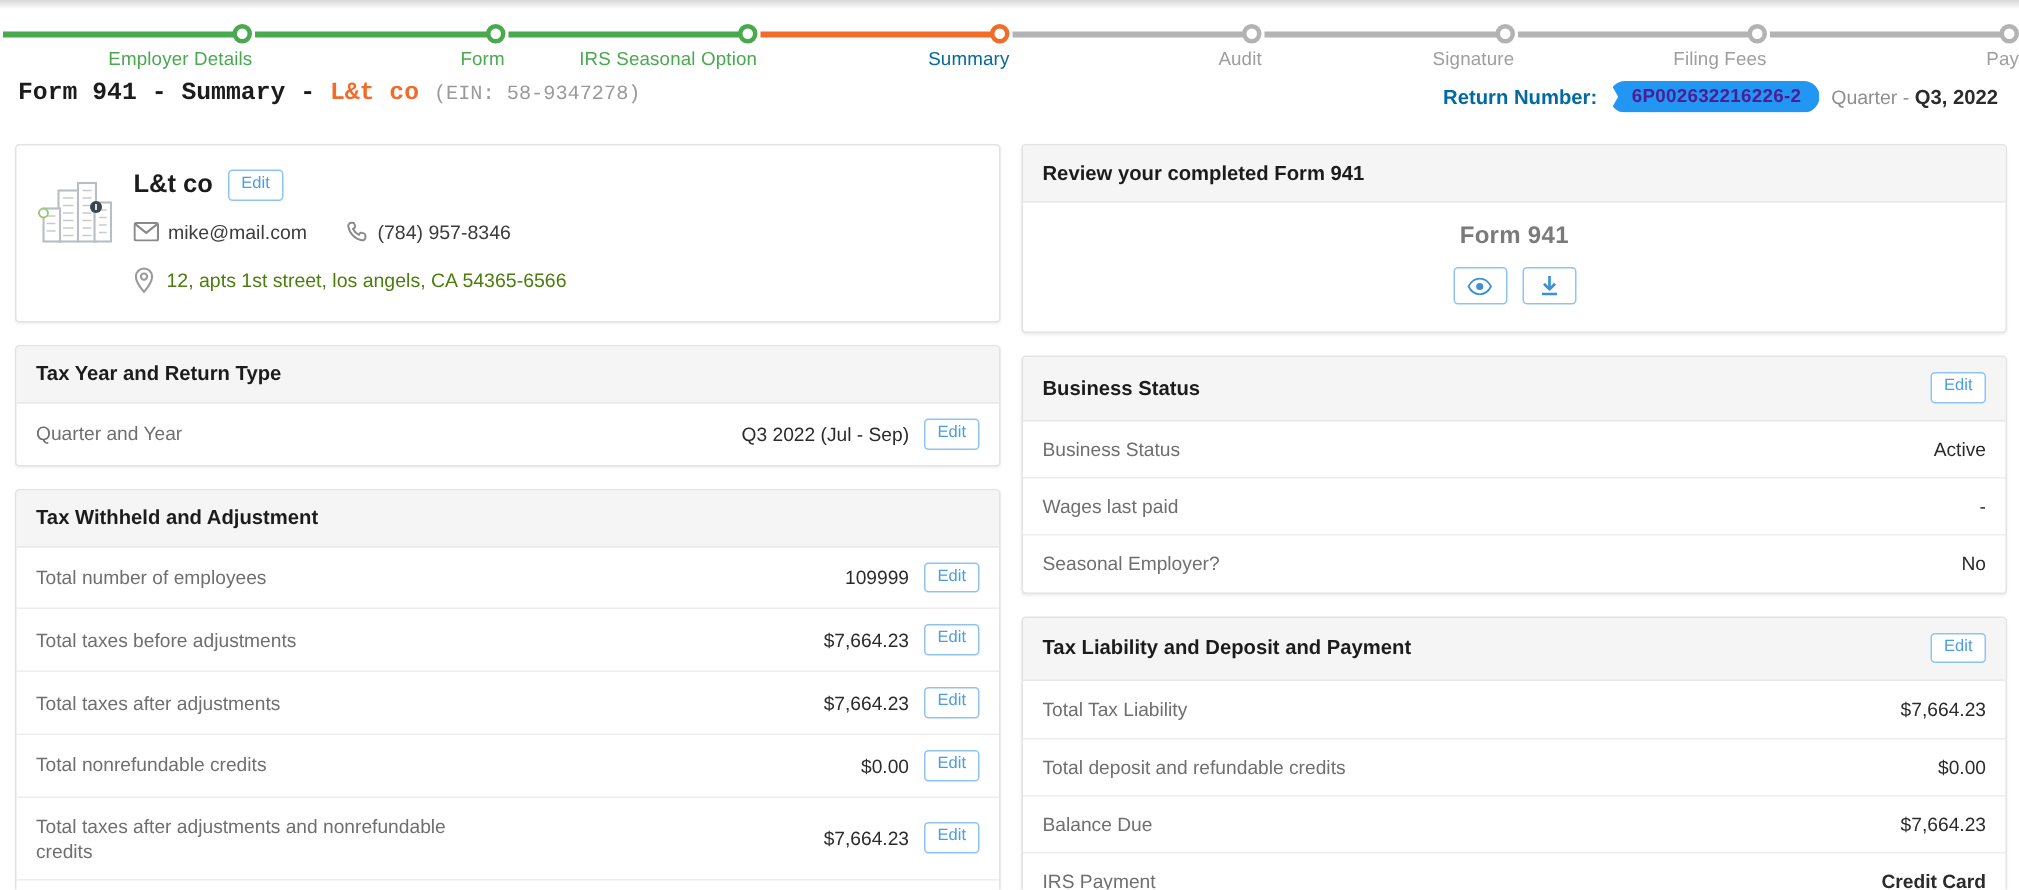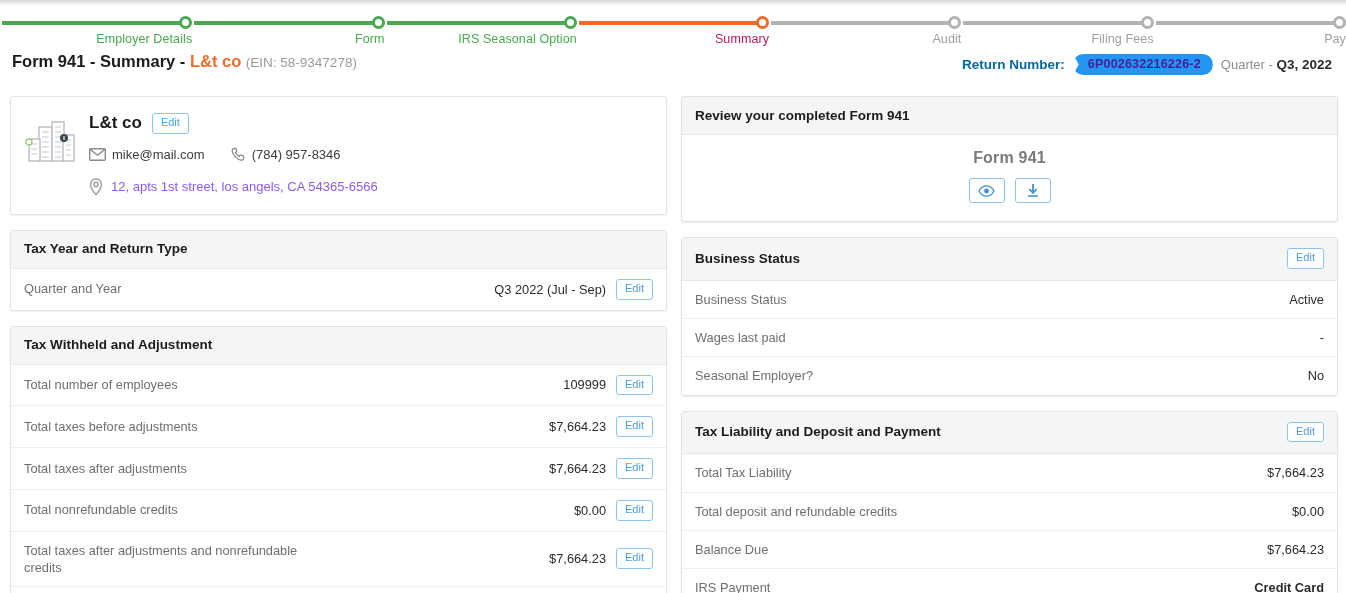--- a/index.html
+++ b/index.html
@@ -45,32 +45,33 @@
   .step.done .dot { border-color: #49a94f; }
   .step.current .dot { border-color: #ef6c2a; }
   .step .slabel {
     margin-top: 3px;
     font-size: 12.5px;
     color: #9e9e9e;
     white-space: nowrap;
     letter-spacing: .1px;
   }
   .step.done .slabel { color: #49a94f; }
-  .step.current .slabel { color: #be185d; }
+  .step.current .slabel { color: #0369a1; }
   
   .step .bar { left: 2px; width: calc(100% - 4px); }
 
   
   .title-row {
     position: absolute; top: 52px; left: 0; width: 1346px; height: 26px;
   }
   .page-title {
     position: absolute; left: 12px; top: 0;
     font-size: 16.5px; font-weight: bold; color: #1c1c1c;
     white-space: nowrap;
+    font-family: Liberation Mono, monospace;
   }
   .page-title .company { color: #ef6c2a; font-weight: bold; }
   .page-title .ein { color: #9a9a9a; font-weight: normal; font-size: 13.5px; }
 
   .ret-block {
     position: absolute; right: 14px; top: 2px;
     display: flex; align-items: center; gap: 8px;
     white-space: nowrap;
   }
   .ret-label { font-size: 13.5px; font-weight: bold; color: #0369a1; }
@@ -134,21 +135,21 @@
 
   
   .emp-card { padding: 0; }
   .emp-body { display: flex; padding: 16px 14px 18px 14px; }
   .emp-icon { width: 56px; flex: 0 0 56px; padding-top: 6px; }
   .emp-main { flex: 1; padding-left: 8px; }
   .emp-name-line { display: flex; align-items: center; gap: 10px; }
   .emp-name { font-size: 17px; font-weight: bold; color: #1c1c1c; }
   .emp-contact { display: flex; align-items: center; gap: 26px; margin-top: 13px; }
   .emp-item { display: flex; align-items: center; gap: 6px; font-size: 13px; color: #3c3c3c; }
-  .emp-address { display: flex; align-items: center; gap: 8px; margin-top: 16px; font-size: 13px; color: #8b5cf6; }
+  .emp-address { display: flex; align-items: center; gap: 8px; margin-top: 16px; font-size: 13px; color: #4d7c0f; }
   .ico { display: inline-block; line-height: 0; }
 
   
   .review-body { padding: 14px 0 18px 0; text-align: center; }
   .review-formname { font-size: 16px; color: #7a7a7a; font-weight: bold; letter-spacing: .2px; }
   .review-actions { margin-top: 11px; display: flex; justify-content: center; gap: 10px; }
   .icon-btn {
     width: 36px; height: 25px;
     border: 1px solid #8fc4f0; border-radius: 3px;
     background: #ffffff; cursor: pointer;
@@ -178,20 +179,25 @@
     </div>
     <div class="step current">
       <div class="bar"></div>
       <div class="dot"></div>
       <div class="slabel">Summary</div>
     </div>
     <div class="step todo">
       <div class="bar"></div>
       <div class="dot"></div>
       <div class="slabel">Audit</div>
+    </div>
+    <div class="step todo">
+      <div class="bar"></div>
+      <div class="dot"></div>
+      <div class="slabel">Signature</div>
     </div>
     <div class="step todo">
       <div class="bar"></div>
       <div class="dot"></div>
       <div class="slabel">Filing Fees</div>
     </div>
     <div class="step todo">
       <div class="bar"></div>
       <div class="dot"></div>
       <div class="slabel">Pay</div>

